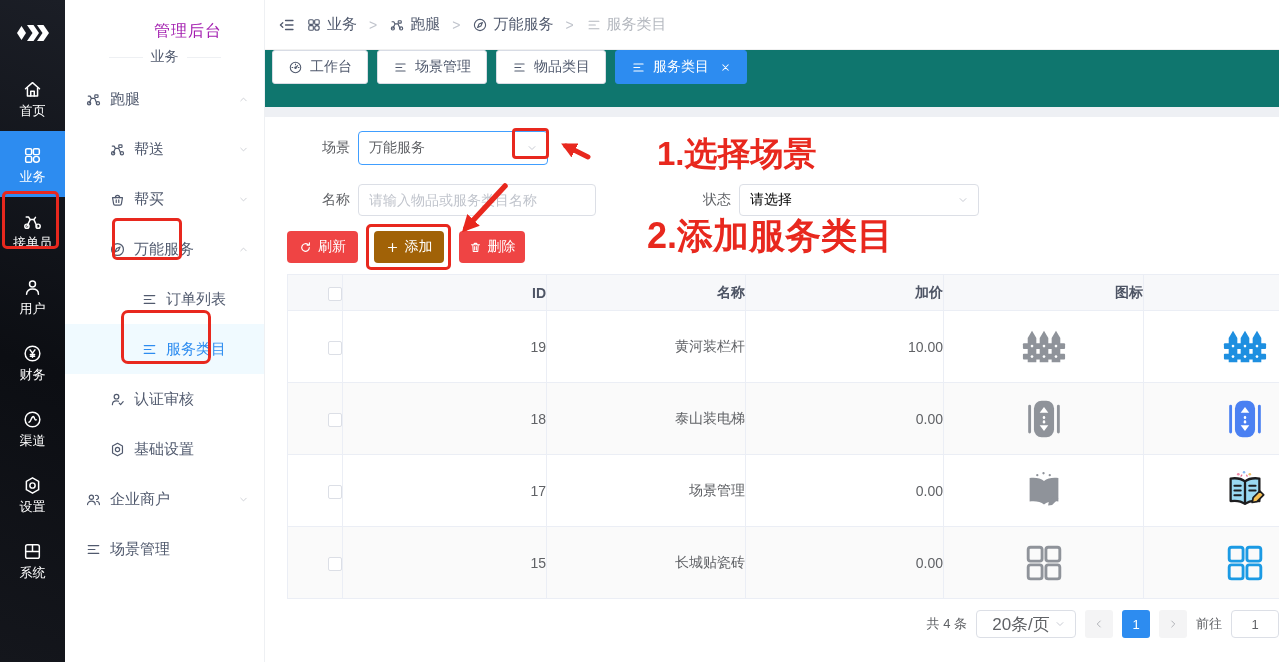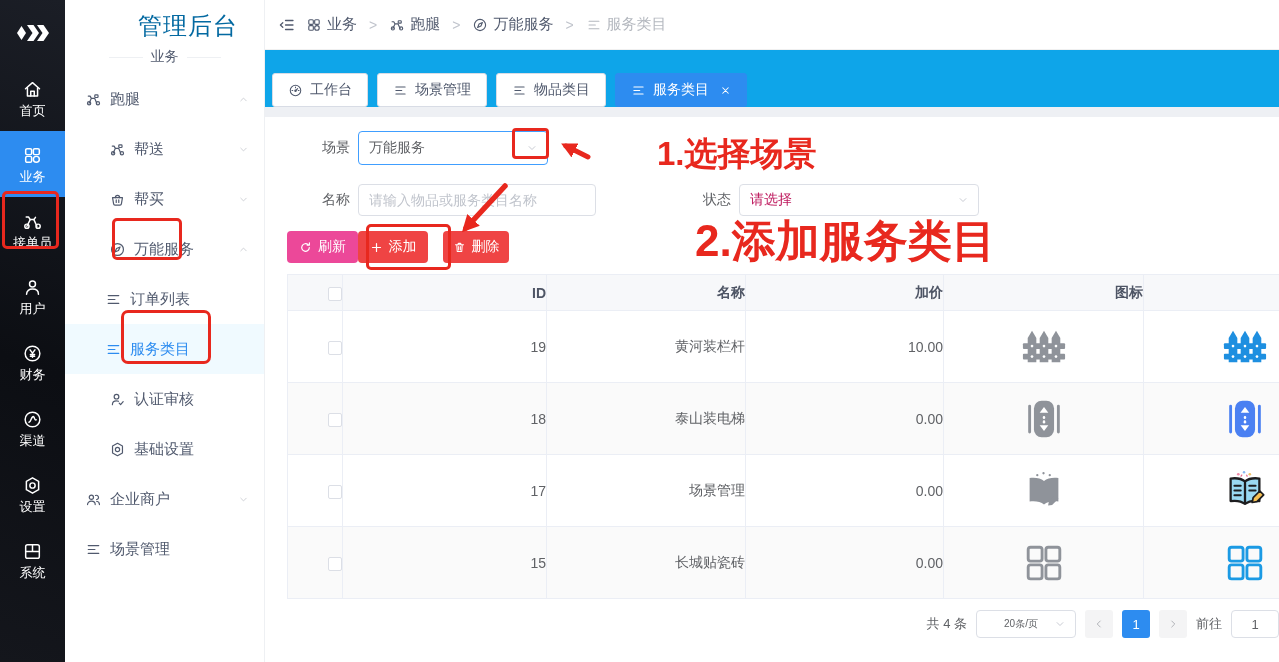--- a/index.html
+++ b/index.html
@@ -10,44 +10,44 @@
   
   .rail { width:65px; height:662px; background:linear-gradient(200deg,#1b1e26 0%,#0c0e13 55%,#14161c 100%); flex:0 0 65px; display:flex; flex-direction:column; }
   .rail-logo { height:65px; display:flex; align-items:center; justify-content:center; }
   .rail-item { height:66px; display:flex; flex-direction:column; align-items:center; justify-content:center; gap:4px; color:#fff; cursor:pointer; }
   .rail-item .icn svg { width:21px; height:21px; display:block; }
   .rail-label { font-size:13px; line-height:1; }
   .rail-item.active { background:#2d8cf0; }
 
   
   .submenu { width:200px; flex:0 0 200px; background:#fff; border-right:1px solid #eef0f3; height:662px; overflow:hidden; }
-  .submenu-title { height:42px; display:flex; align-items:flex-end; justify-content:center; font-size:24px; color:#0369a1; letter-spacing:1px;padding-left:47px; }
+  .submenu-title { height:42px; display:flex; align-items:flex-end; justify-content:center; font-size:16px; color:#a21caf; letter-spacing:1px;padding-left:47px; }
   .submenu-section { height:26px; display:flex; align-items:center; justify-content:center; gap:8px; font-size:14px; color:#515a6e; margin-top:2px; }
   .submenu-section::before,.submenu-section::after { content:""; width:34px; height:1px; background:#eef0f3; }
   .sub-items { margin-top:4px; }
   .sub-item { height:50px; display:flex; align-items:center; gap:8px; font-size:15px; color:#515a6e; cursor:pointer; padding-right:14px; position:relative; }
   .sub-item .icn svg { width:17px; height:17px; display:block; }
   .sub-item .caret { margin-left:auto; color:#c5c8ce; }
   .sub-item .caret svg { width:13px; height:13px; display:block; }
   .sub-item.active { background:#f0faff; color:#2d8cf0; }
   .sub-item.lv0 { padding-left:20px; }
   .sub-item.lv1 { padding-left:44px; }
-  .sub-item.lv2 { padding-left:40px; }
+  .sub-item.lv2 { padding-left:76px; }
 
   
   .main { flex:1; display:flex; flex-direction:column; height:662px; overflow:hidden; }
   .crumb-bar { height:50px; background:#fff; border-bottom:1px solid #f0f0f0; display:flex; align-items:center; padding:0 0 0 13px; gap:10px; }
   .fold { color:#515a6e; cursor:pointer; }
   .fold svg { width:18px; height:18px; display:block; }
   .crumb { display:flex; align-items:center; gap:5px; font-size:15px; color:#515a6e; cursor:pointer; }
   .crumb .icn svg { width:16px; height:16px; display:block; }
   .crumb.current { color:#b4b8bf; cursor:default; }
   .crumb-sep { color:#c0c4cc; font-size:14px; padding:0 2px; }
 
-  .tabbar { height:57px; background:#0ea5e9; display:flex; align-items:flex-end; gap:9px; padding-left:7px; }
+  .tabbar { height:57px; background:#0f766e; display:flex; align-items:flex-start; gap:9px; padding-left:7px; }
   .tab { height:34px; border:1px solid #d8dce5; border-radius:3px; background:#fff; display:flex; align-items:center; gap:7px; padding:0 15px; font-size:14px; color:#515a6e; cursor:pointer; }
   .tab .icn svg { width:15px; height:15px; display:block; }
   .tab.active { background:#2d8cf0; border-color:#2d8cf0; color:#fff; }
   .tab .tab-close { margin-left:4px; }
   .tab .tab-close svg { width:11px; height:11px; display:block; }
 
   .content { flex:1; background:#eef0f4; padding-top:10px; overflow:hidden; }
   .panel { background:#fff; height:100%; padding:10px 0 0 22px; overflow:hidden; }
 
   
@@ -57,64 +57,64 @@
   .sel .sel-caret { position:absolute; right:8px; color:#c0c4cc; }
   .sel .sel-caret svg { width:14px; height:14px; display:block; }
   .sel.focused { border:1px solid #409eff; height:34px; }
   .row1 { margin-top:2px; height:37px;align-items:center; }
   .row2 { margin-top:18px; height:32px; }
   .scene-sel { width:190px; }
   .name-inp { width:238px; }
   .name-inp input { border:0; outline:0; width:100%; font:inherit; color:#606266; background:transparent; }
   .name-inp input::placeholder { color:#c0c4cc; }
   .status-sel { width:240px; }
-  .sel .ph { color:#be185d; }
+  .sel .ph { color:#000000; }
   .status-gap { width:97px; flex:0 0 97px; }
 
   
   .toolbar { margin-top:15px; display:flex; align-items:center; }
   .btn { height:32px; border:none; border-radius:4px; font-size:14px; color:#fff; display:flex; align-items:center; justify-content:center; gap:6px; cursor:pointer; font-family:inherit; }
   .btn .icn svg { width:13px; height:13px; display:block; }
-  .btn-refresh { width:71px; background:#ec4899; }
-  .btn-add { width:70px; background:#ef4444; }
+  .btn-refresh { width:71px; background:#ef4444; }
+  .btn-add { width:70px; background:#a16207; margin-left:16px; }
   .btn-del { width:66px; background:#ef4444; margin-left:15px; }
 
   
   .tablewrap { margin-top:11px; width:992px; overflow:hidden; }
   table { border-collapse:collapse; table-layout:fixed; width:1058px; }
   th,td { border:1px solid #ebeef5; text-align:right; vertical-align:middle; }
   th { height:36px; background:#f7f8fa; font-size:14px; color:#4e5565; font-weight:bold; }
   td { height:72px; font-size:14px; color:#606266; }
   tbody tr:nth-child(even) td { background:#fafafa; }
   .cb { display:inline-block; width:14px; height:14px; border:1px solid #dcdfe6; border-radius:2px; background:#fff; cursor:pointer; vertical-align:middle; }
   .ticon svg { width:50px; height:46px; display:block; margin:0 auto; }
   .ticon { color:#8f939a; display:block; }
   .ticon.act-fence { color:#1e8fe0; }
   .ticon.act-elevator { color:#4a80f2; }
   .ticon.act-tiles { color:#1b9ae4; }
 
   
   .pager { margin-top:11px; width:992px; display:flex; align-items:center; justify-content:flex-end; gap:9px; font-size:13px; color:#606266; }
-  .pg-size { width:100px; height:28px; font-size:10px; }
+  .pg-size { width:100px; height:28px; font-size:17px; }
   .pg-btn { width:28px; height:28px; border-radius:3px; background:#f4f4f5; color:#b1b3b8; display:flex; align-items:center; justify-content:center; cursor:pointer; }
   .pg-btn svg { width:12px; height:12px; display:block; }
   .pg-num { width:28px; height:28px; border-radius:3px; background:#2d8cf0; color:#fff; display:flex; align-items:center; justify-content:center; font-size:13px; cursor:pointer; }
   .pg-goto-input { width:48px; height:28px; border:1px solid #dcdfe6; border-radius:4px; text-align:center; font:inherit; color:#606266; outline:none; }
 
   
   .anno { position:absolute; inset:0; pointer-events:none; z-index:40; }
   .abox { position:absolute; border:3px solid #e8281e; border-radius:5px; }
   .abox-rail    { left:2px;   top:191px; width:57px; height:58px; }
   .abox-wanneng { left:112px; top:218px; width:70px; height:42px; }
   .abox-fuwu    { left:121px; top:310px; width:90px; height:54px; border-radius:7px; }
   .abox-chevron { left:512px; top:128px; width:37px; height:31px; border-radius:4px; }
   .abox-add     { left:366px; top:224px; width:85px; height:46px; }
   .atext { position:absolute; color:#e8281e; font-weight:bold; white-space:nowrap; }
   .atext-1 { left:657px; top:132px; font-size:33px; }
-  .atext-2 { left:647px; top:212px; font-size:44px;margin-left:48px; }
+  .atext-2 { left:647px; top:212px; font-size:36px; }
   .anno svg.arrows { position:absolute; inset:0; width:1279px; height:662px; }
 </style>
 </head>
 <body>
 
 <div class="app">
 
   <aside class="rail">
     <div class="rail-logo">
       <svg width="34" height="22" viewBox="0 0 34 22">

